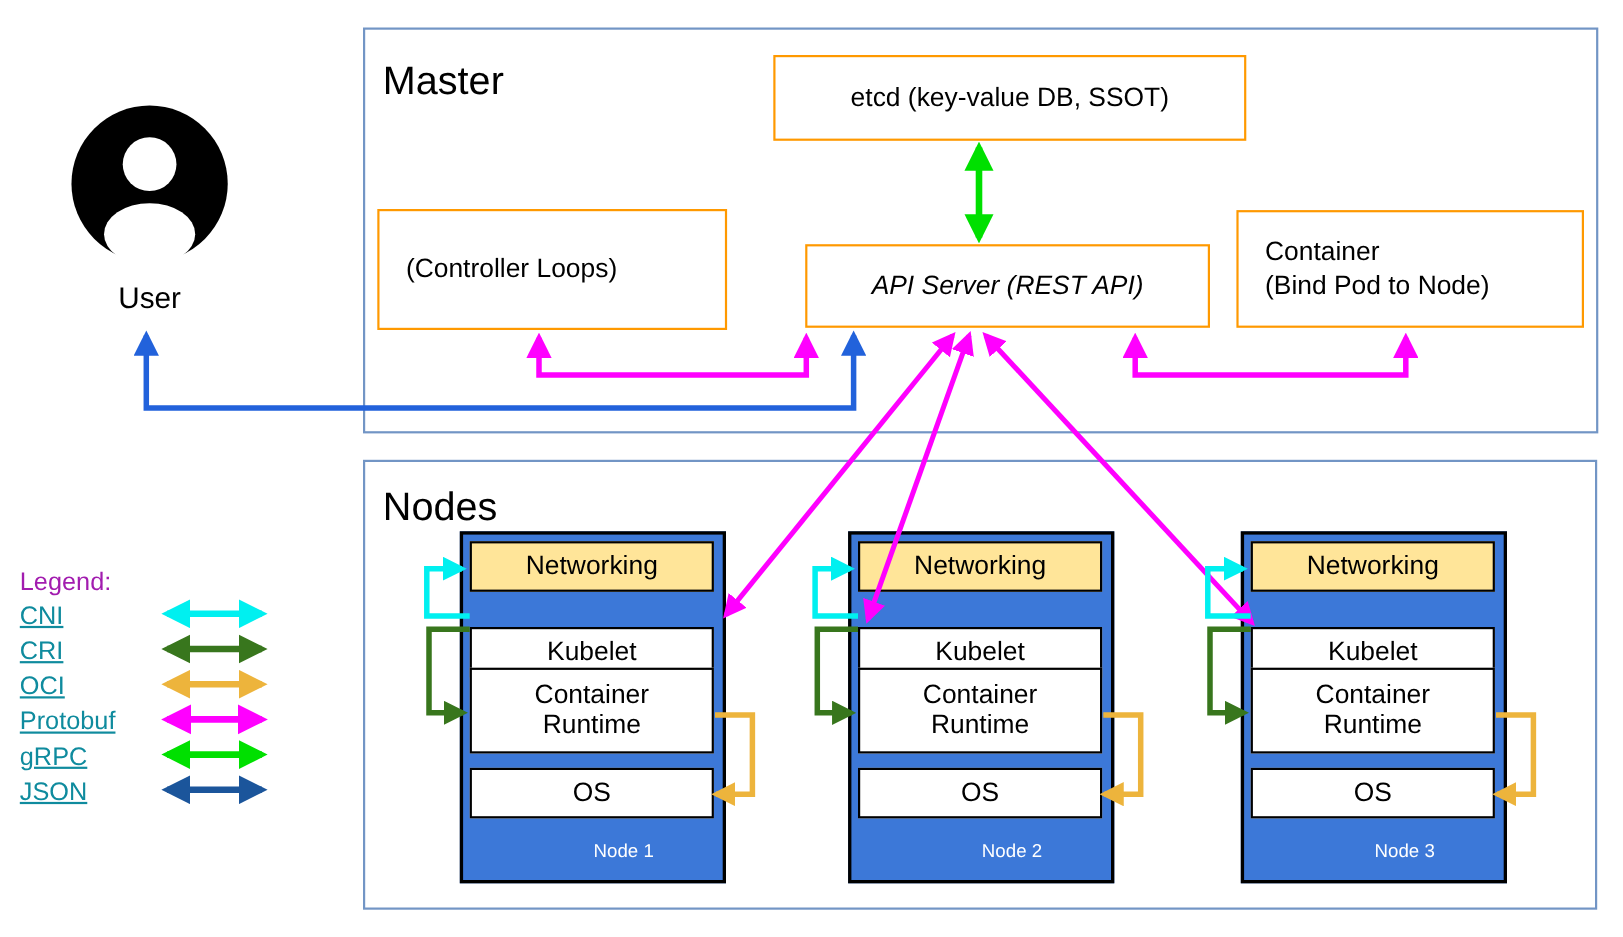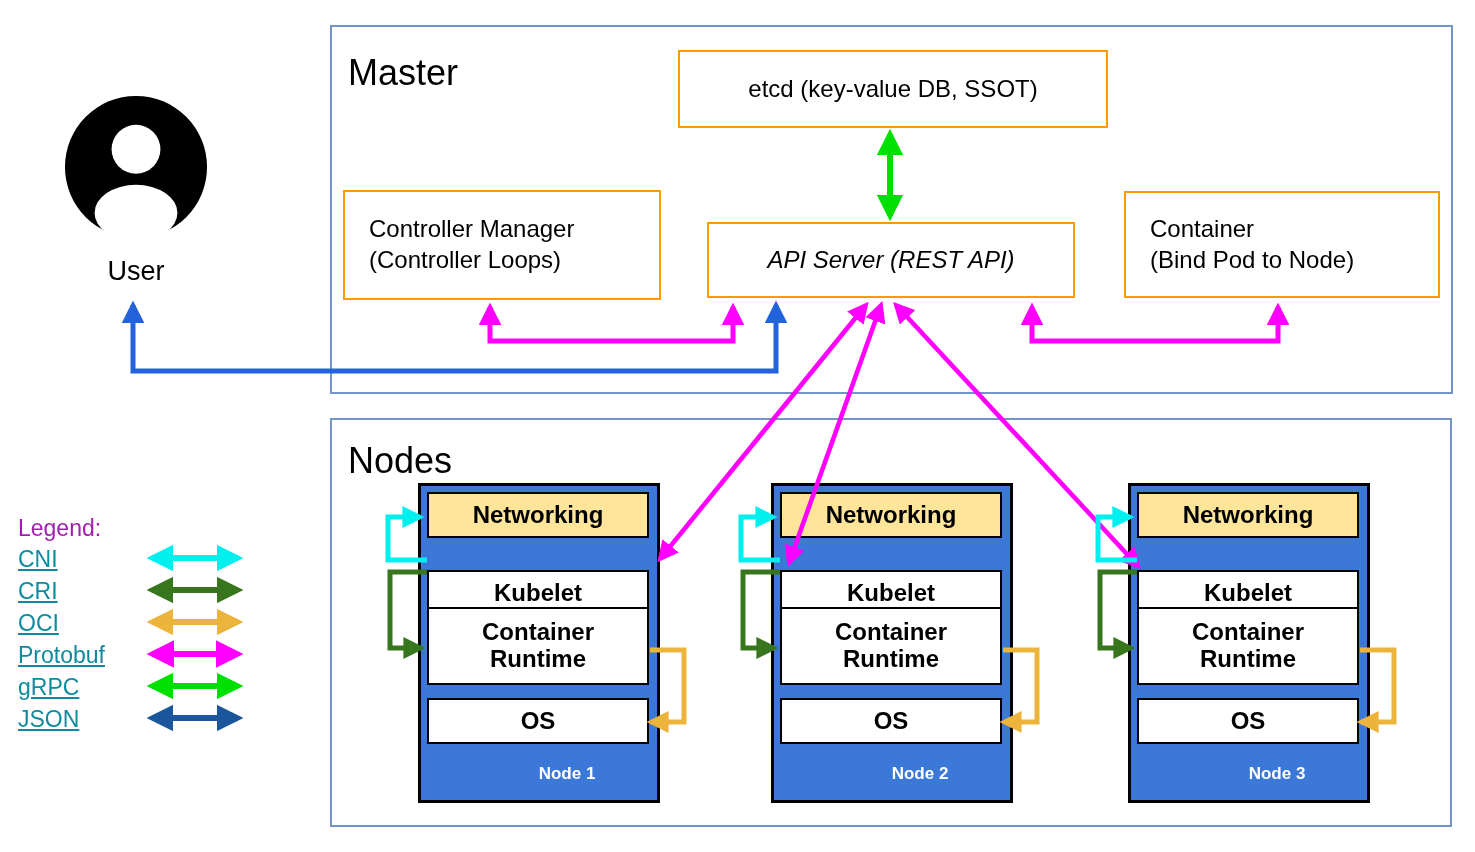--- a/index.html
+++ b/index.html
@@ -7,29 +7,29 @@
     width:1475px;height:852px;position:relative;background:#ffffff;
     font-family:"Liberation Sans", sans-serif;color:#000;overflow:hidden;
   }
   .abs{position:absolute;}
   
   .frame{position:absolute;border:2px solid var(--c-frame_border);background:transparent;}
   .section-title{position:absolute;font-size:36px;color:#000;}
   
   .obox{position:absolute;border:2px solid var(--c-box_border);background:#fff;
         font-size:24px;line-height:1.28;display:flex;flex-direction:column;justify-content:center;}
-  .obox.center{align-items:center;text-align:left;}
+  .obox.center{align-items:center;text-align:left;margin-left:25px;}
   .obox.left{align-items:flex-start;padding-left:24px;}
   
   .user-label{position:absolute;font-size:27px;text-align:center;}
   
   .legend-title{position:absolute;font-size:23px;color:#a21caf;}
   .legend-link{position:absolute;font-size:23px;color:var(--c-link_text);text-decoration:underline;cursor:pointer;}
   
-  .node-card{position:absolute;width:236px;height:314px;background:var(--c-node_fill);border:3px solid #000;font-weight:bold;}
+  .node-card{position:absolute;width:236px;height:314px;background:var(--c-node_fill);border:3px solid #000;}
   .layer{position:absolute;left:6px;width:218px;background:#fff;border:2px solid #000;
          display:flex;align-items:center;justify-content:center;text-align:center;
          font-size:24px;line-height:1.12;}
   .layer.networking{top:6px;height:42px;background:var(--c-networking_fill);}
   .layer.kubelet{top:62px;height:42px;margin-top:22px;}
   .layer.runtime{top:121px;height:74px;padding:0 20px;left:6px;width:178px;}
   .layer.os{top:212px;height:42px;}
   .node-footer{position:absolute;left:0;top:278px;width:100%;text-align:center;
                color:#fff;font-size:17px;padding-left:28px;}
   
@@ -42,21 +42,20 @@
 <div class="boxes">
 
   <div class="frame" style="left:330px;top:25px;width:1119px;height:365px;"></div>
   <div class="section-title" style="left:348px;top:52px;">Master</div>
 
   <div class="obox center" style="left:678px;top:50px;width:426px;height:74px;">
     <span>etcd (key-value DB, SSOT)</span>
   </div>
 
   <div class="obox left" style="left:343px;top:190px;width:290px;height:106px;">
-    <span>Controller Manager</span>
     <span>(Controller Loops)</span>
   </div>
 
   <div class="obox center" style="left:707px;top:222px;width:364px;height:72px;font-style:italic;">
     <span>API Server (REST API)</span>
   </div>
 
   <div class="obox left" style="left:1124px;top:191px;width:288px;height:103px;">
     <span>Container</span>
     <span>(Bind Pod to Node)</span>

